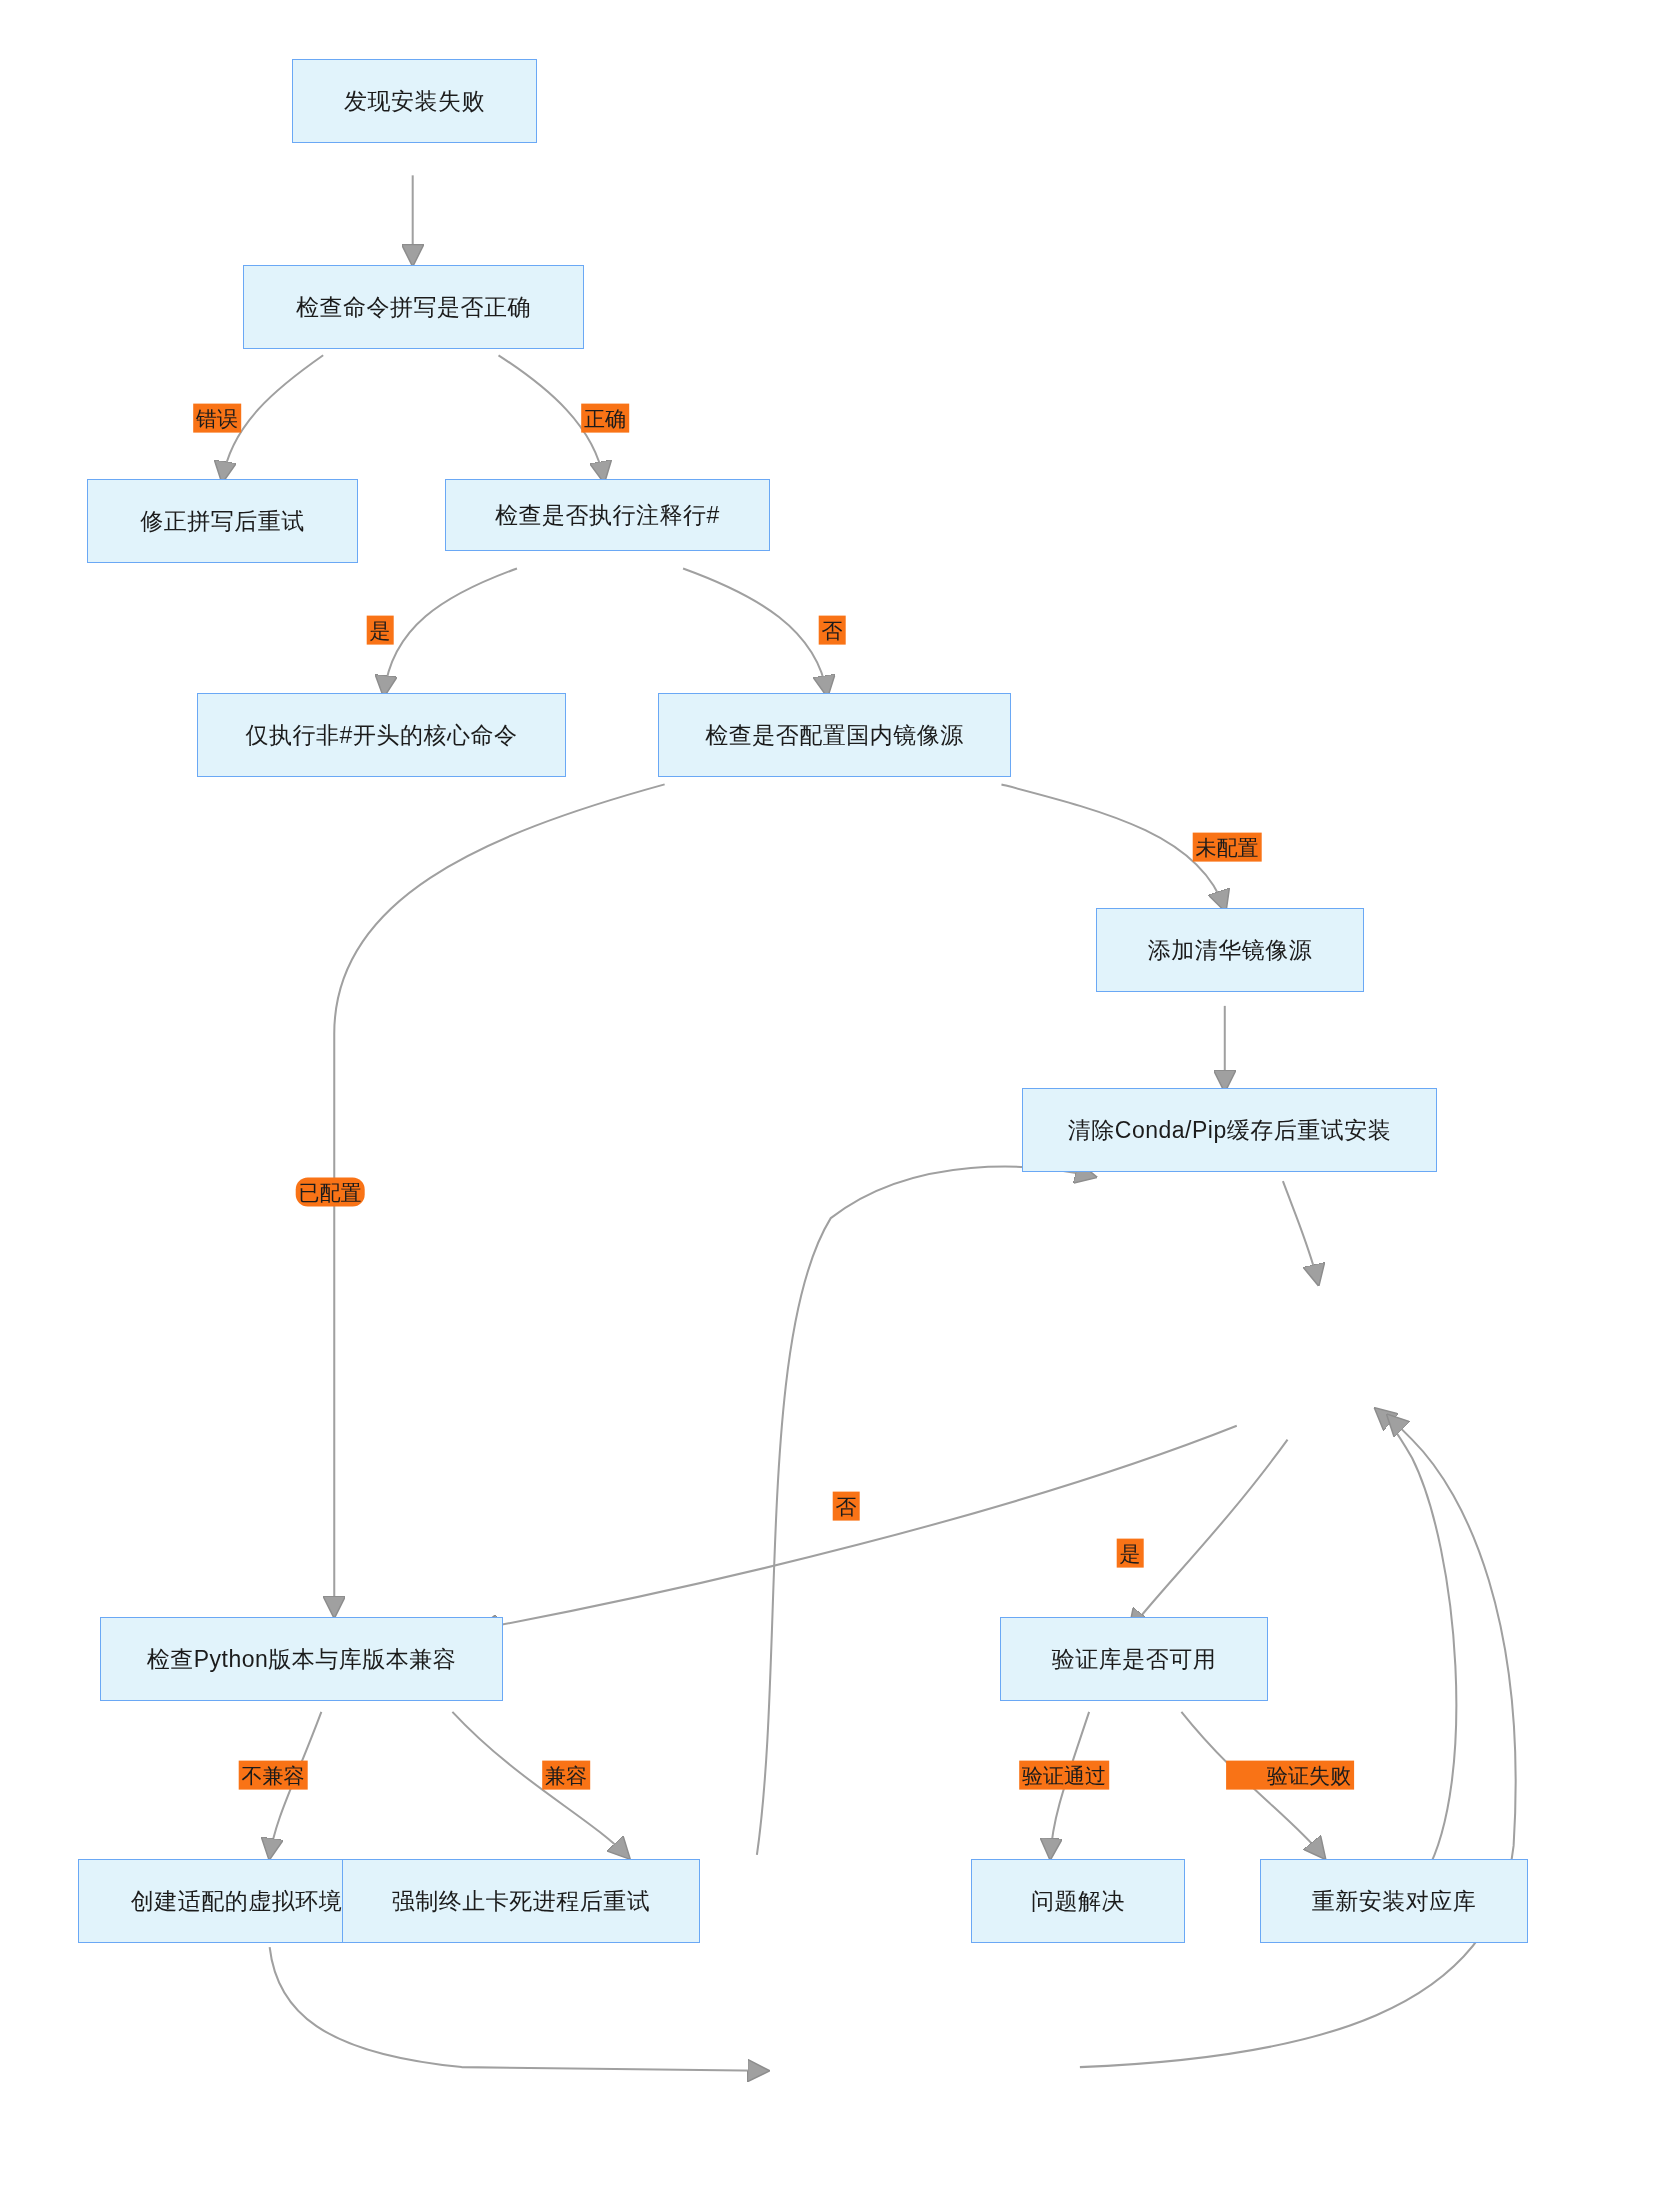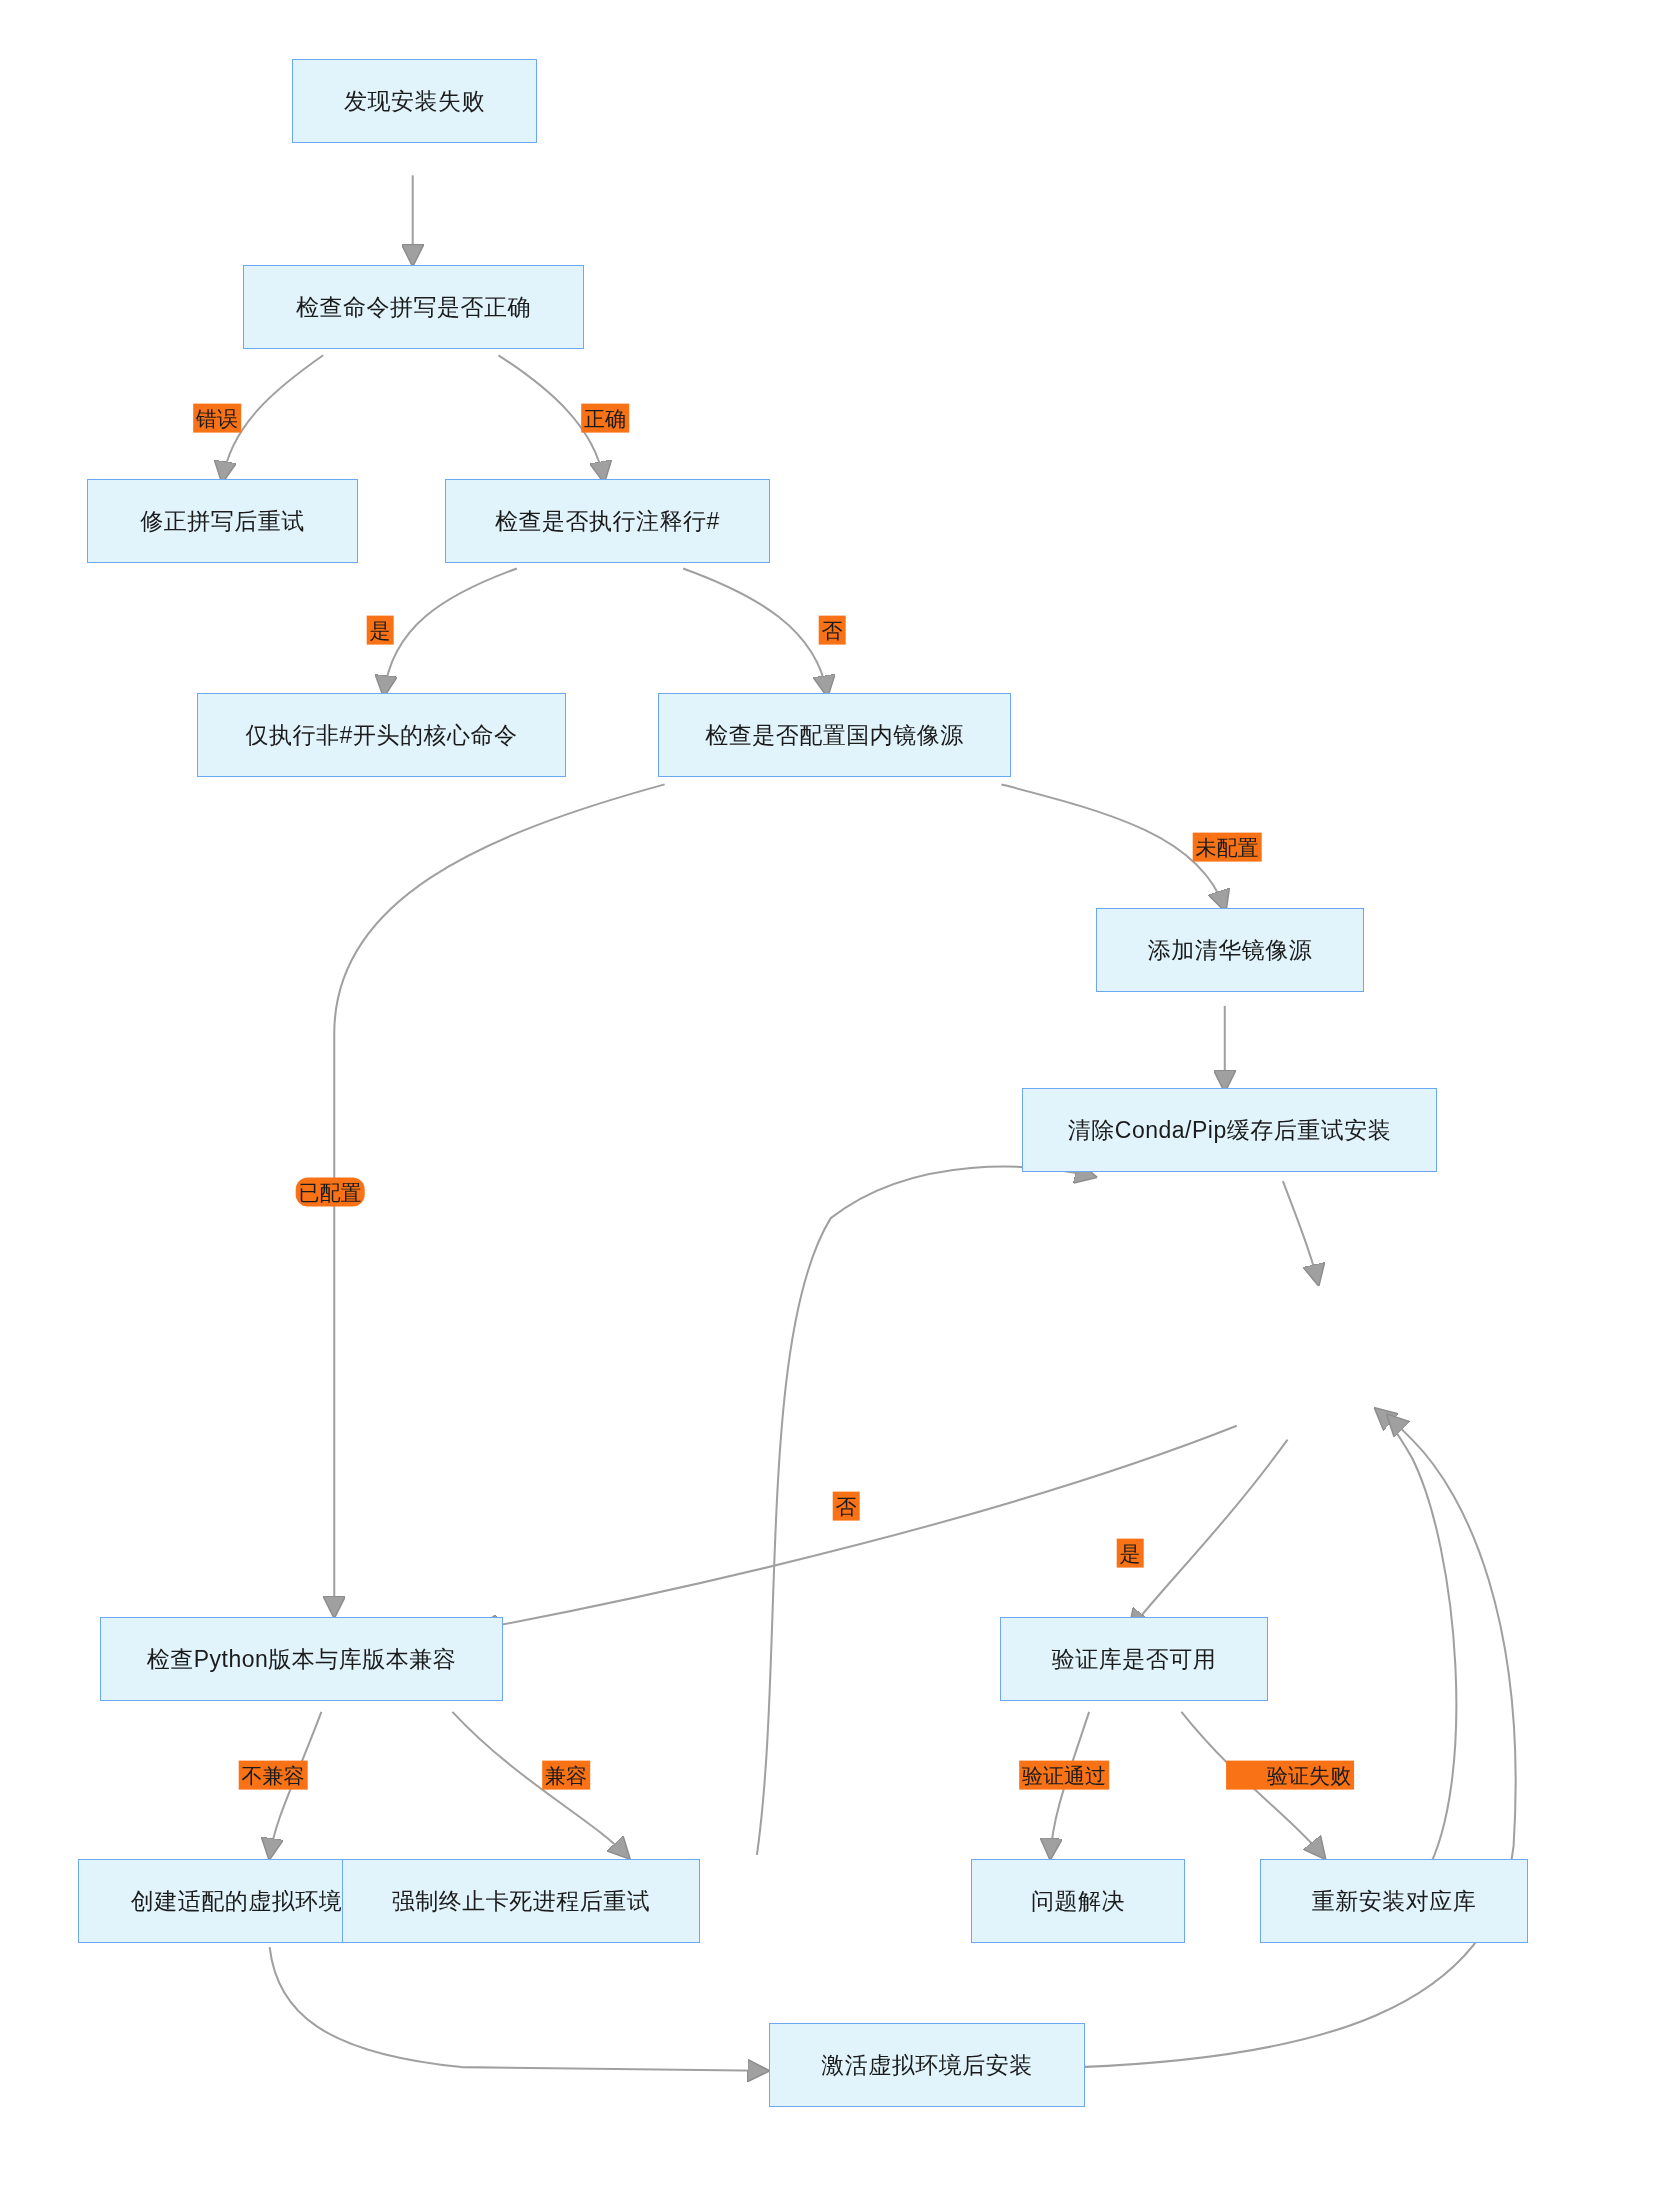--- a/index.html
+++ b/index.html
@@ -132,21 +132,21 @@
   </div>
 
   <div class="node" style="left:243px; top:265px; width:341px; height:84px;">
     <span>检查命令拼写是否正确</span>
   </div>
 
   <div class="node" style="left:87px; top:479px; width:271px; height:84px;">
     <span>修正拼写后重试</span>
   </div>
 
-  <div class="node" style="left:445px; top:479px; width:325px; height:84px;">
+  <div class="node" style="left:445px; top:479px; width:325px; height:72px;">
     <span>检查是否执行注释行#</span>
   </div>
 
   <div class="node" style="left:197px; top:693px; width:369px; height:84px;text-align:center;">
     <span>仅执行非#开头的核心命令</span>
   </div>
 
   <div class="node" style="left:658px; top:693px; width:353px; height:84px;">
     <span>检查是否配置国内镜像源</span>
   </div>
@@ -177,23 +177,20 @@
   </div>
 
   <div class="node" style="left:971px; top:1859px; width:214px; height:84px;">
     <span>问题解决</span>
   </div>
 
   <div class="node" style="left:1260px; top:1859px; width:268px; height:84px;">
     <span>重新安装对应库</span>
   </div>
 
-  <div class="node" style="left:769px; top:2023px; width:316px; height:84px;">
-    <span>激活虚拟环境后安装</span>
-  </div>
 
   <div class="edge-label" style="left:217px; top:418px;">
     <span>错误</span>
   </div>
   <div class="edge-label" style="left:605px; top:418px;">
     <span>正确</span>
   </div>
   <div class="edge-label" style="left:380px; top:630px;">
     <span>是</span>
   </div>

